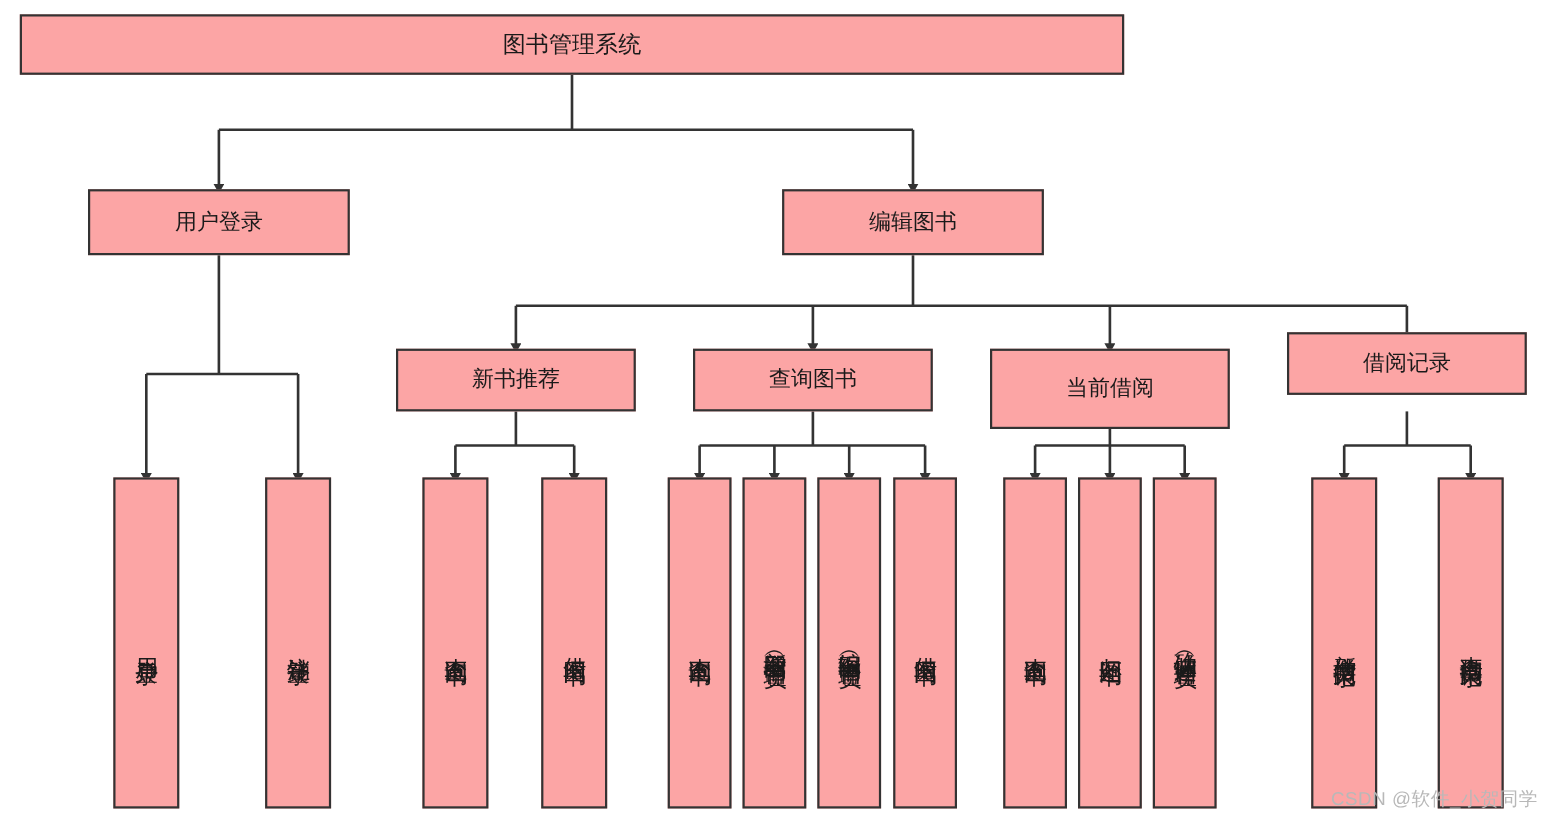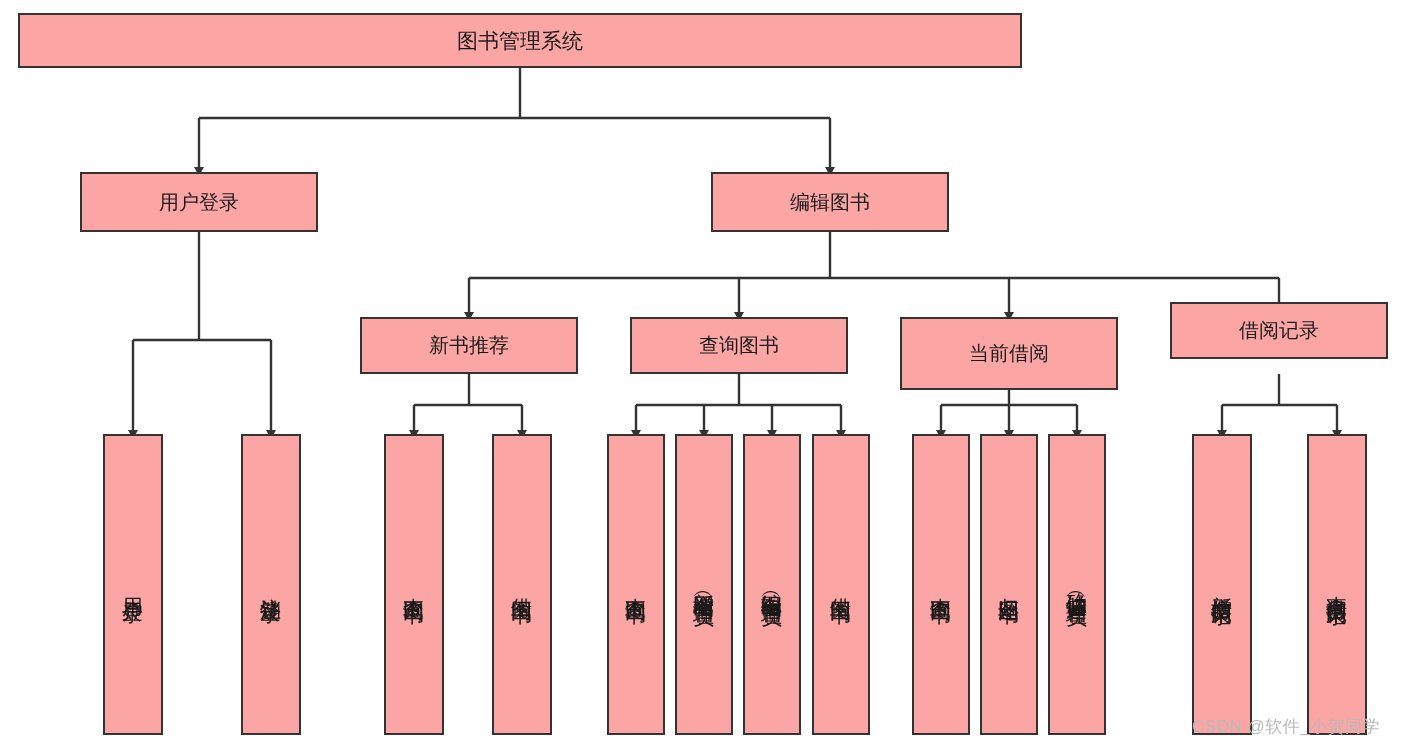--- a/index.html
+++ b/index.html
@@ -184,15 +184,15 @@
     <span class="node-label">确认归还（管理员）</span>
   </div>
 
   <div class="node-box node-leaf" style="left:1192px; top:434px; width:60px; height:301px;">
     <span class="node-label">新增借阅记录</span>
   </div>
   <div class="node-box node-leaf" style="left:1307px; top:434px; width:60px; height:301px;">
     <span class="node-label">查询借阅记录</span>
   </div>
 
-  <div class="watermark" style="left:1192px; top:715px;">CSDN @软件_小贺同学</div>
+  <div class="watermark" style="left:1192px; top:715px;padding-left:18px;">CSDN @软件_小贺同学</div>
 
 </div>
 
 </body></html>

